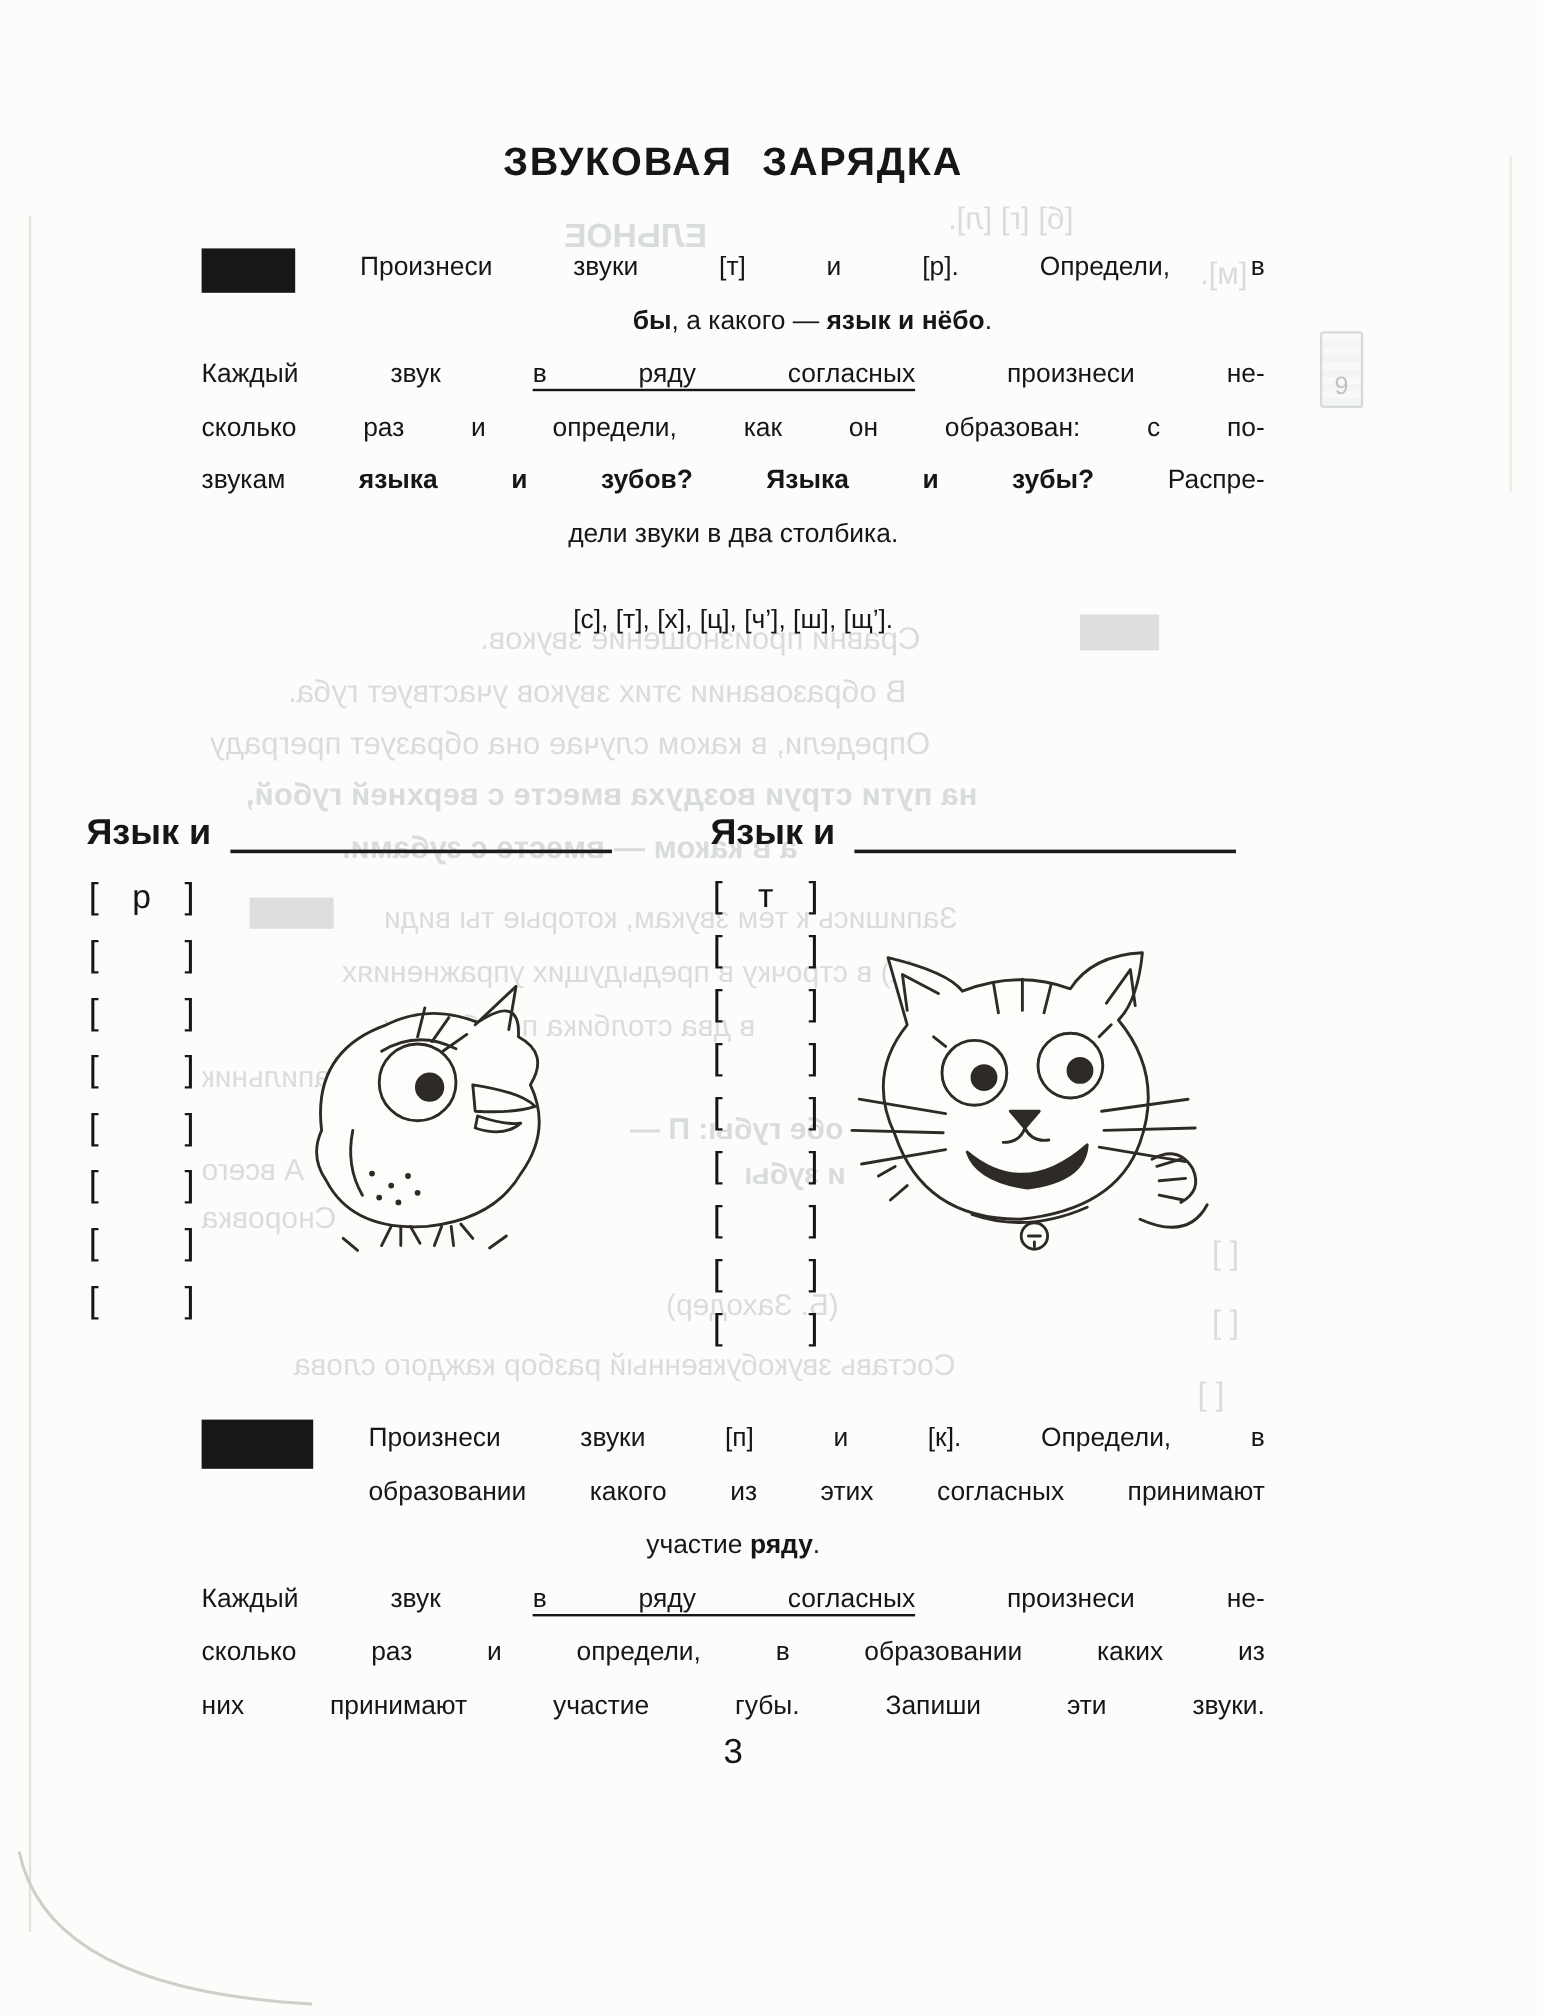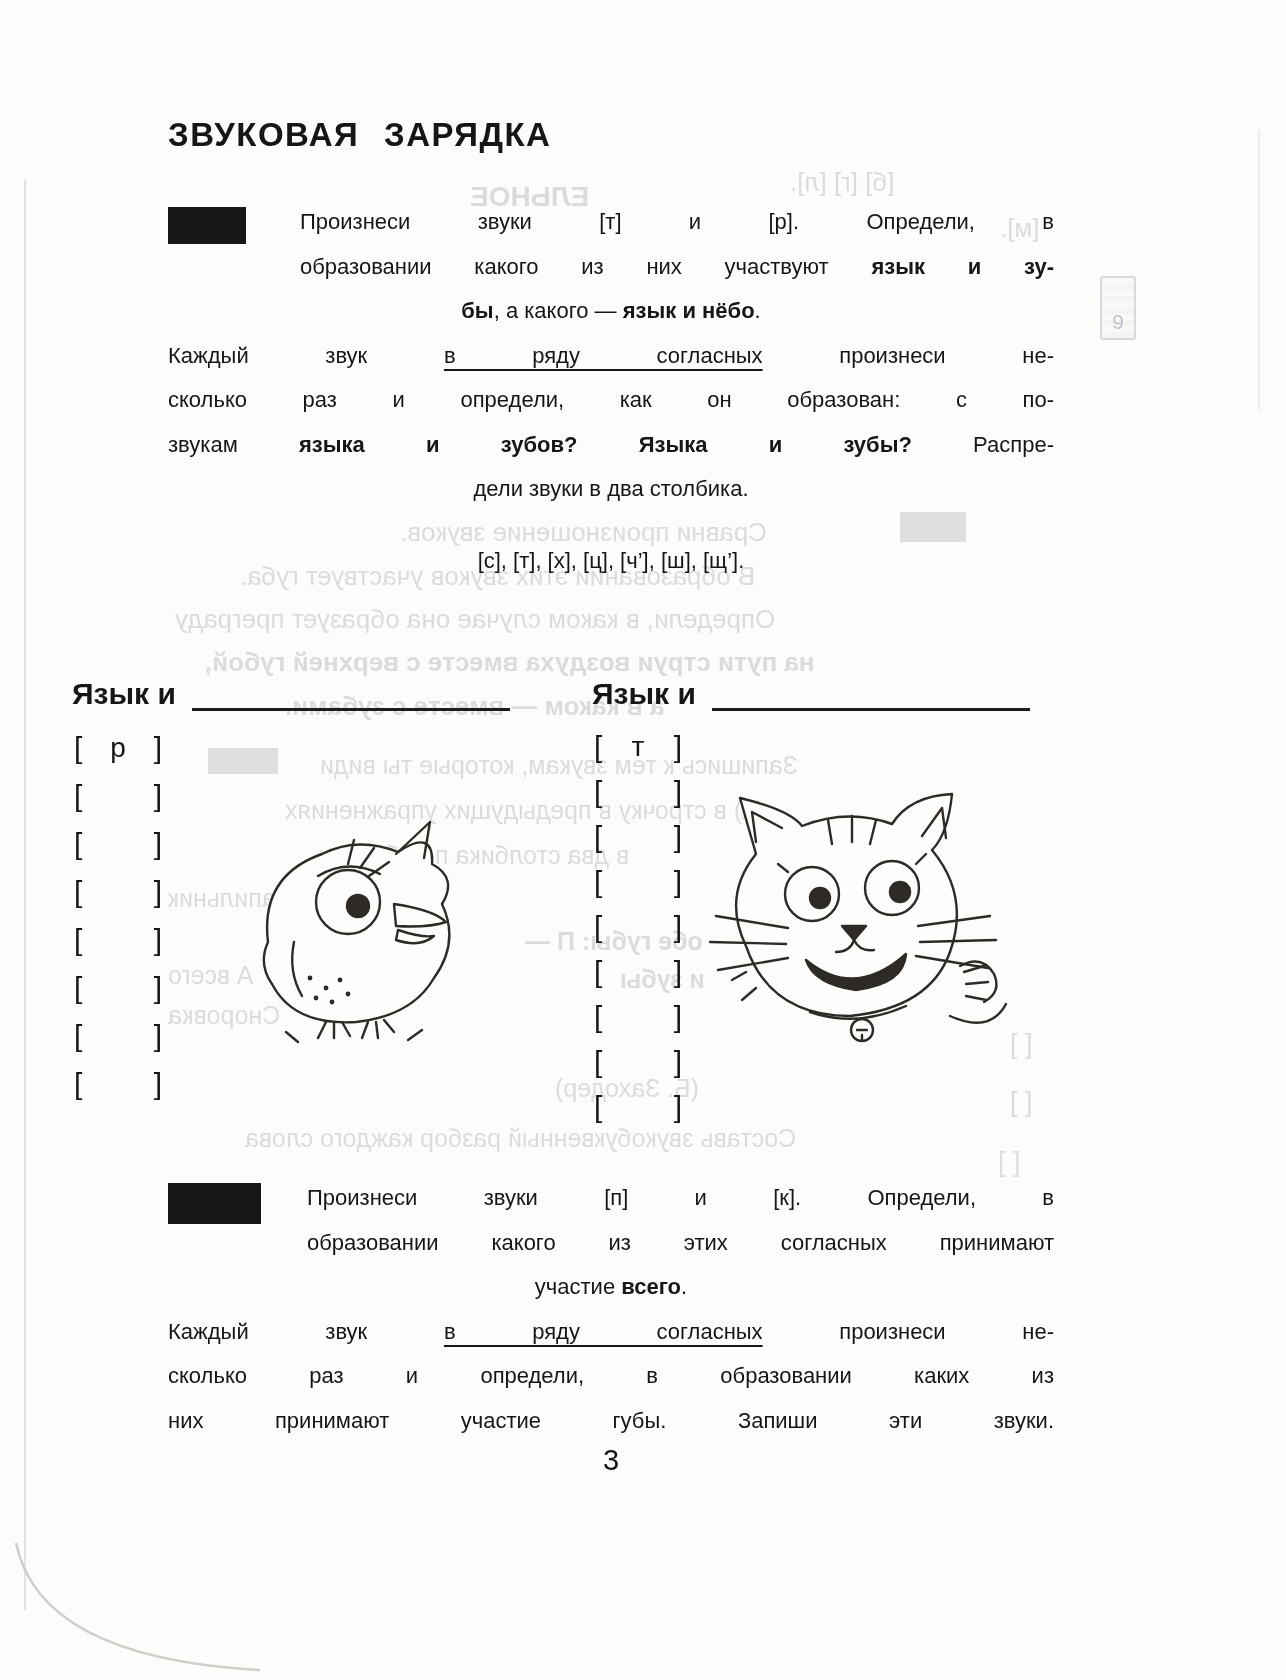--- a/index.html
+++ b/index.html
@@ -23,21 +23,21 @@
     opacity:.55; z-index:1; box-sizing:border-box;
     background:repeating-linear-gradient(0deg,#eceef0 0 6px,#f7f8f8 6px 12px);
   }
   .edge { position:absolute; background:#d9d9d6; z-index:1; }
   .edge-left  { left:24px; top:180px; width:2px; height:1430px; opacity:.75; }
   .edge-right { left:1258px; top:130px; width:2px; height:280px; opacity:.5; }
   .curl { position:absolute; left:10px; top:1538px; z-index:1; }
   
   .title {
     position:absolute; left:168px; top:116px; width:886px; margin:0; z-index:2;
-    text-align:left; font-size:33px; font-weight:bold;
+    text-align:center; font-size:33px; font-weight:bold;
     letter-spacing:1.5px; word-spacing:14px;
   }
   .ex { position:absolute; left:168px; width:886px; font-size:22px; line-height:44.5px; z-index:2; }
   #ex1 { top:200px; }
   #ex2 { top:1176px; }
   .marker { float:left; background:#171717; }
   #ex1 .marker { width:78px; height:37px; margin:7px 54px 4px 0; }
   #ex2 .marker { width:93px; height:41px; margin:7px 46px 4px 0; }
   .tline { text-align:center; }
   .tline.just { text-align:justify; text-align-last:justify; }
@@ -104,21 +104,20 @@
   <svg class="curl" width="260" height="140">
     <path d="M6 5 Q 30 120 250 132" stroke="#cfcfca" stroke-width="2.5" fill="none"></path>
   </svg>
 
   <h1 class="title">ЗВУКОВАЯ ЗАРЯДКА</h1>
 
   <section class="ex" id="ex1">
     <div class="marker"></div>
     <div>
         <div class="tline just"><span>Произнеси звуки [т] и [р]. Определи, в</span></div>
-        <div class="tline just"><span>образовании какого из них участвуют </span><span class="b">язык и зу-</span></div>
         <div class="tline"><span class="b">бы</span><span>, а какого — </span><span class="b">язык и нёбо</span><span>.</span></div>
       </div>
     <div>
         <div class="tline just"><span>Каждый звук </span><span class="u">в ряду согласных</span><span> произнеси не-</span></div>
         <div class="tline just"><span>сколько раз и определи, как он образован: с по-</span></div>
         <div class="tline just"><span>звукам </span><span class="b">языка и зубов? Языка и зубы?</span><span> Распре-</span></div>
         <div class="tline"><span>дели звуки в два столбика.</span></div>
       </div>
     <div class="consrow">
         <div class="tline"><span>[с], [т], [х], [ц], [ч’], [ш], [щ’].</span></div>
@@ -267,21 +266,21 @@
       <path d="M300 190 Q322 178 334 198 Q342 216 324 226 M304 196 l20 -6 M306 208 l22 -2 M306 220 l20 4"></path>
       <path d="M290 240 Q330 258 346 228"></path>
     </svg>
   </section>
 
   <section class="ex" id="ex2">
     <div class="marker"></div>
     <div>
         <div class="tline just"><span>Произнеси звуки [п] и [к]. Определи, в</span></div>
         <div class="tline just"><span>образовании какого из этих согласных принимают</span></div>
-        <div class="tline"><span>участие </span><span class="b">всего</span><span>.</span></div>
+        <div class="tline"><span>участие </span><span class="b">ряду</span><span>.</span></div>
       </div>
     <div>
         <div class="tline just"><span>Каждый звук </span><span class="u">в ряду согласных</span><span> произнеси не-</span></div>
         <div class="tline just"><span>сколько раз и определи, в образовании каких из</span></div>
         <div class="tline just"><span>них принимают участие губы. Запиши эти звуки.</span></div>
       </div>
   </section>
 
   <div class="pageno">3</div>
 

